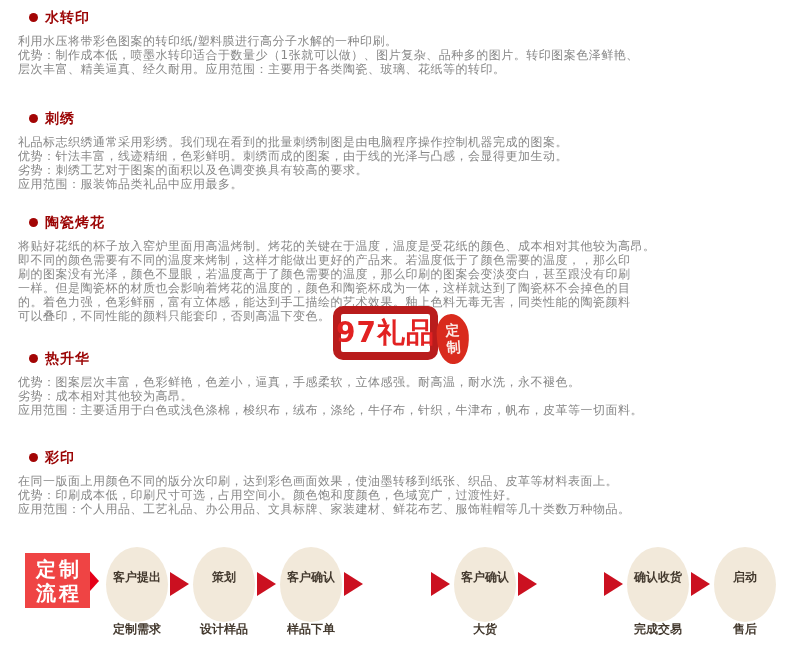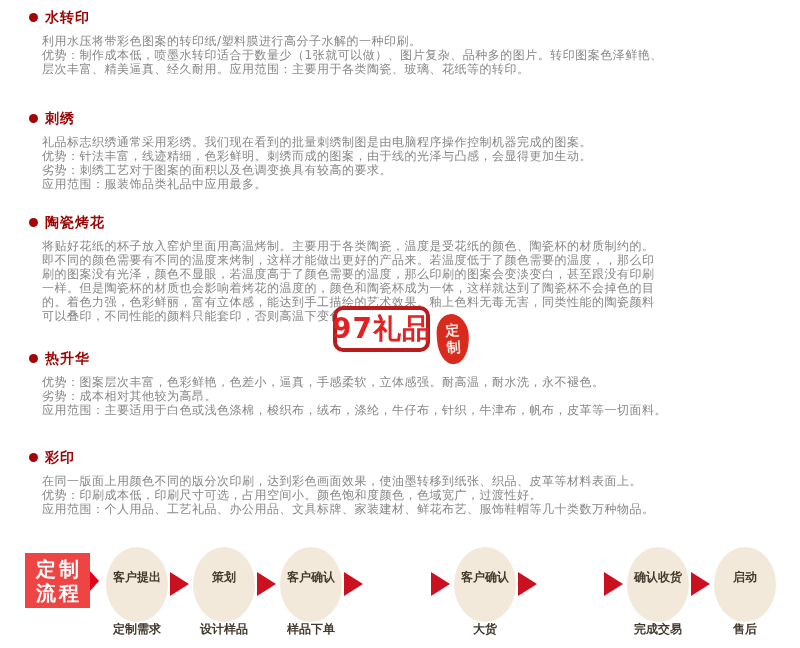--- a/index.html
+++ b/index.html
@@ -5,27 +5,27 @@
   html,body{margin:0;padding:0;}
   body{
     width:800px;height:648px;position:relative;background:#ffffff;
     font-family:"DejaVu Sans","Liberation Sans",sans-serif;
     overflow:hidden;
   }
   .sec{position:absolute;left:0;width:800px;}
   .sec-head{display:flex;align-items:center;padding-left:29px;height:15px;margin-bottom:9px;}
   .bullet{width:9px;height:9px;border-radius:50%;background:#a30505;margin-right:7px;flex:0 0 auto;}
   .sec-title{color:#9b0404;font-size:14px;font-weight:bold;letter-spacing:1px;white-space:nowrap;}
-  .sec-body{padding-left:42px;font-size:12px;line-height:14px;color:#878787;letter-spacing:0.5px;}
+  .sec-body{padding-left:18px;font-size:12px;line-height:14px;color:#878787;letter-spacing:0.5px;}
   .ln{white-space:nowrap;}
 
   
   .wm-box{
     position:absolute;left:333px;top:306px;width:89px;height:38px;
-    background:#ffffff;border:4px solid #b91c1c;border-radius:10px;
+    background:#ffffff;border:8px solid #b91c1c;border-radius:10px;
     display:flex;align-items:center;justify-content:center;
   }
   .wm-box span{color:#e22222;font-size:28px;font-weight:bold;letter-spacing:1px;white-space:nowrap;}
   .wm-seal{
     position:absolute;left:437px;top:314px;width:32px;height:50px;
     background:#d92b1d;border-radius:46% 54% 50% 46% / 38% 44% 56% 50%;
     display:flex;flex-direction:column;align-items:center;justify-content:center;
     transform:rotate(-4deg);
   }
   .wm-seal span{color:#fbeae6;font-size:14px;font-weight:bold;line-height:17px;}
@@ -78,21 +78,21 @@
     <div class="ln">应用范围：服装饰品类礼品中应用最多。</div>
   </div>
 </section>
 
 <section class="sec" style="top:215px">
   <div class="sec-head">
     <span class="bullet"></span>
     <span class="sec-title">陶瓷烤花</span>
   </div>
   <div class="sec-body">
-    <div class="ln">将贴好花纸的杯子放入窑炉里面用高温烤制。主要用于各类陶瓷，温度是受花纸的颜色、陶瓷杯的材质制约的。</div>
+    <div class="ln">将贴好花纸的杯子放入窑炉里面用高温烤制。烤花的关键在于温度，温度是受花纸的颜色、成本相对其他较为高昂。</div>
     <div class="ln">即不同的颜色需要有不同的温度来烤制，这样才能做出更好的产品来。若温度低于了颜色需要的温度，，那么印</div>
     <div class="ln">刷的图案没有光泽，颜色不显眼，若温度高于了颜色需要的温度，那么印刷的图案会变淡变白，甚至跟没有印刷</div>
     <div class="ln">一样。但是陶瓷杯的材质也会影响着烤花的温度的，颜色和陶瓷杯成为一体，这样就达到了陶瓷杯不会掉色的目</div>
     <div class="ln">的。着色力强，色彩鲜丽，富有立体感，能达到手工描绘的艺术效果。釉上色料无毒无害，同类性能的陶瓷颜料</div>
     <div class="ln">可以叠印，不同性能的颜料只能套印，否则高温下变色。</div>
   </div>
 </section>
 
 <section class="sec" style="top:351px">
   <div class="sec-head">

